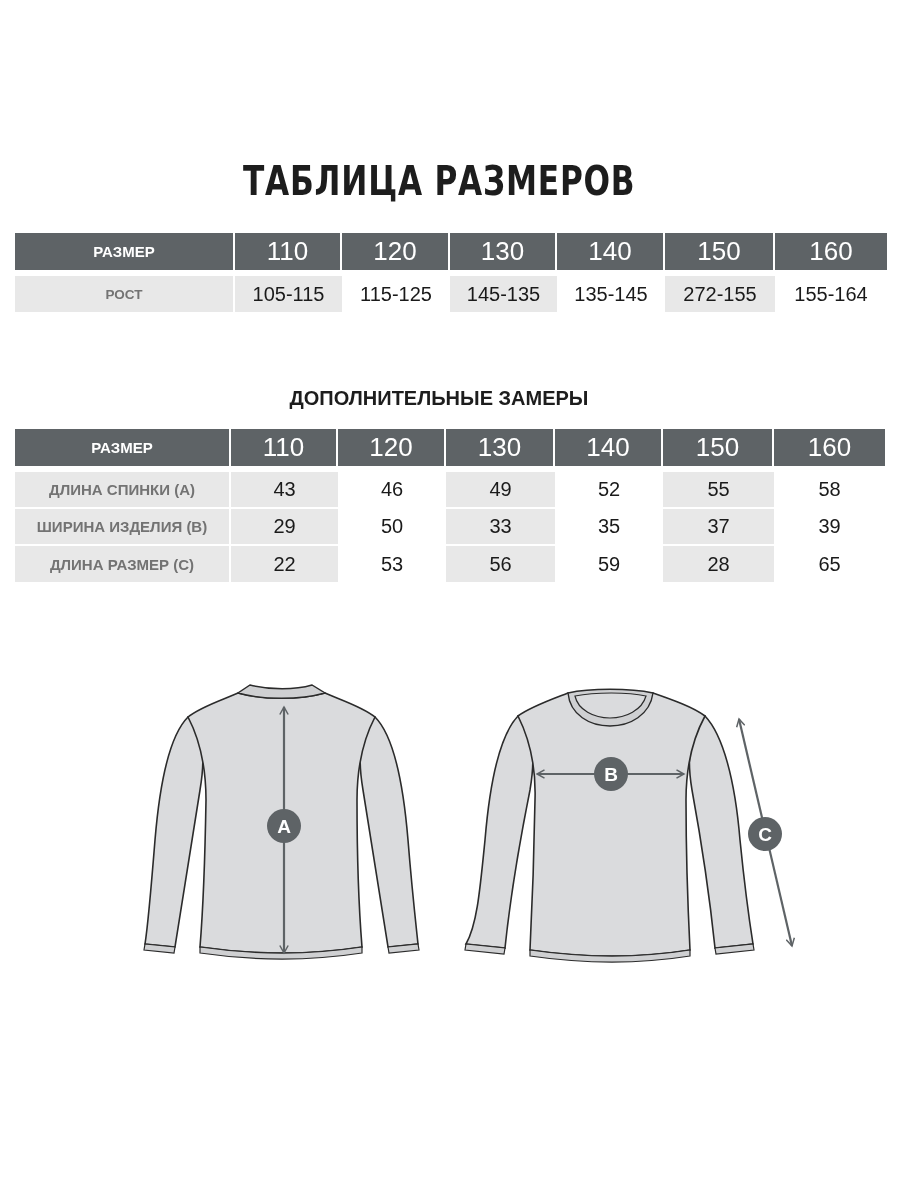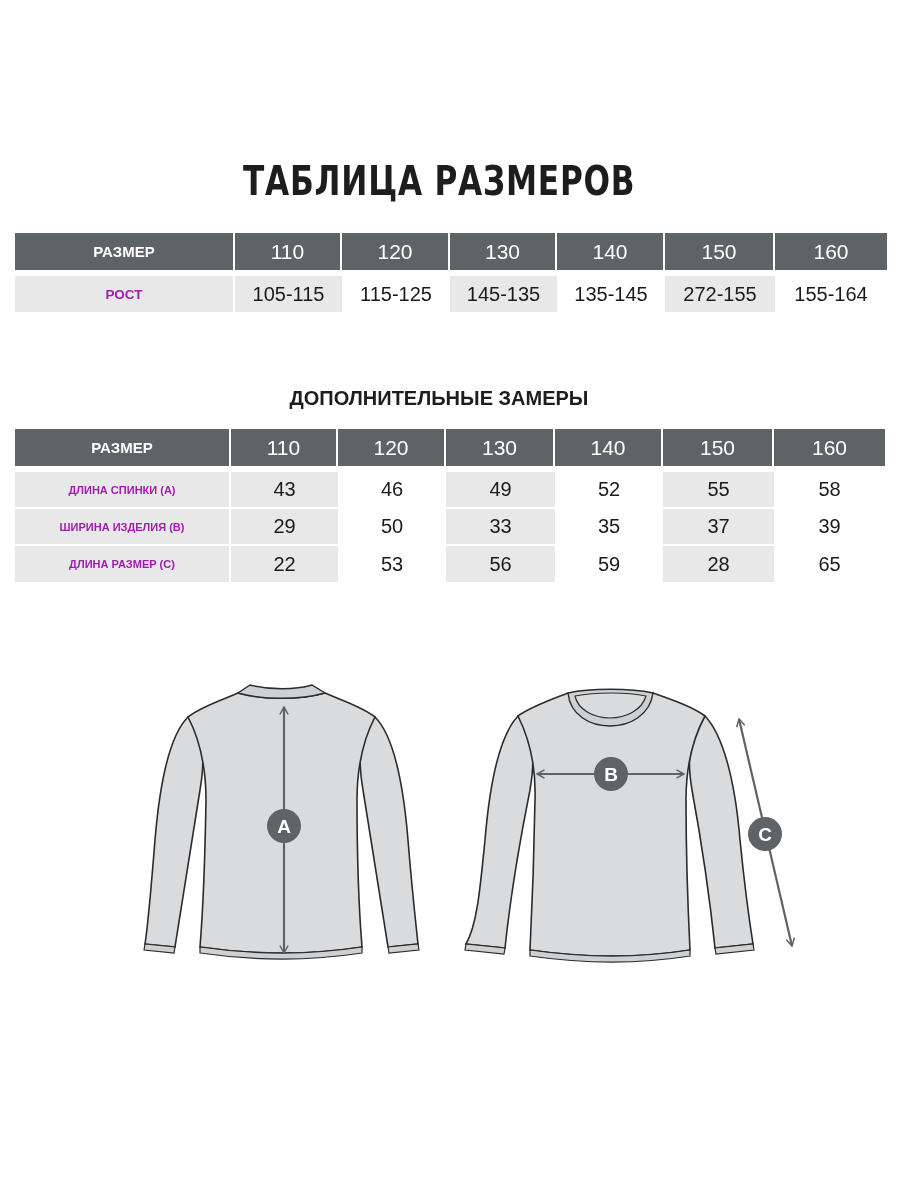--- a/index.html
+++ b/index.html
@@ -20,26 +20,26 @@
   .tbl { position: absolute; }
   .row { position: absolute; left: 0; display: block; }
   .cell {
     position: absolute; top: 0; height: 100%;
     display: flex; align-items: center; justify-content: center;
     white-space: nowrap;
   }
   .hdr .cell { background: #5e6366; color: #ffffff; border-right: 2px solid #ffffff; }
   .hdr .cell.last { border-right: none; }
   .hdr .cell.lbl { font-weight: bold; font-size: 15px; }
-  .hdr .cell.num { font-size: 21px; }
-  .data .cell.lbl { background: #e8e8e8; font-weight: bold; font-size: 13.5px; color: #a21caf; border-right: 2px solid #fff; }
+  .hdr .cell.num { font-size: 26px; }
+  .data .cell.lbl { background: #e8e8e8; font-weight: bold; font-size: 13.5px; color: #737373; border-right: 2px solid #fff; }
   .data .cell.num { font-size: 20px; color: #1a1a1a; }
   .data .cell.shade { background: #e8e8e8; }
   .data .cell.plain { background: #ffffff; }
-  .data2 .cell.lbl { font-size: 11px; }
+  .data2 .cell.lbl { font-size: 15px; }
 
   .figure { position: absolute; left: 0; top: 660px; width: 900px; height: 320px; }
   .badge-text { font-family: "Liberation Sans", sans-serif; font-weight: bold; font-size: 19px; fill: #ffffff; }
 </style>
 </head>
 <body>
 
 <div class="title">ТАБЛИЦА РАЗМЕРОВ</div>
 
 <div class="tbl" style="left:15px; top:233px; width:872px; height:80px;">

